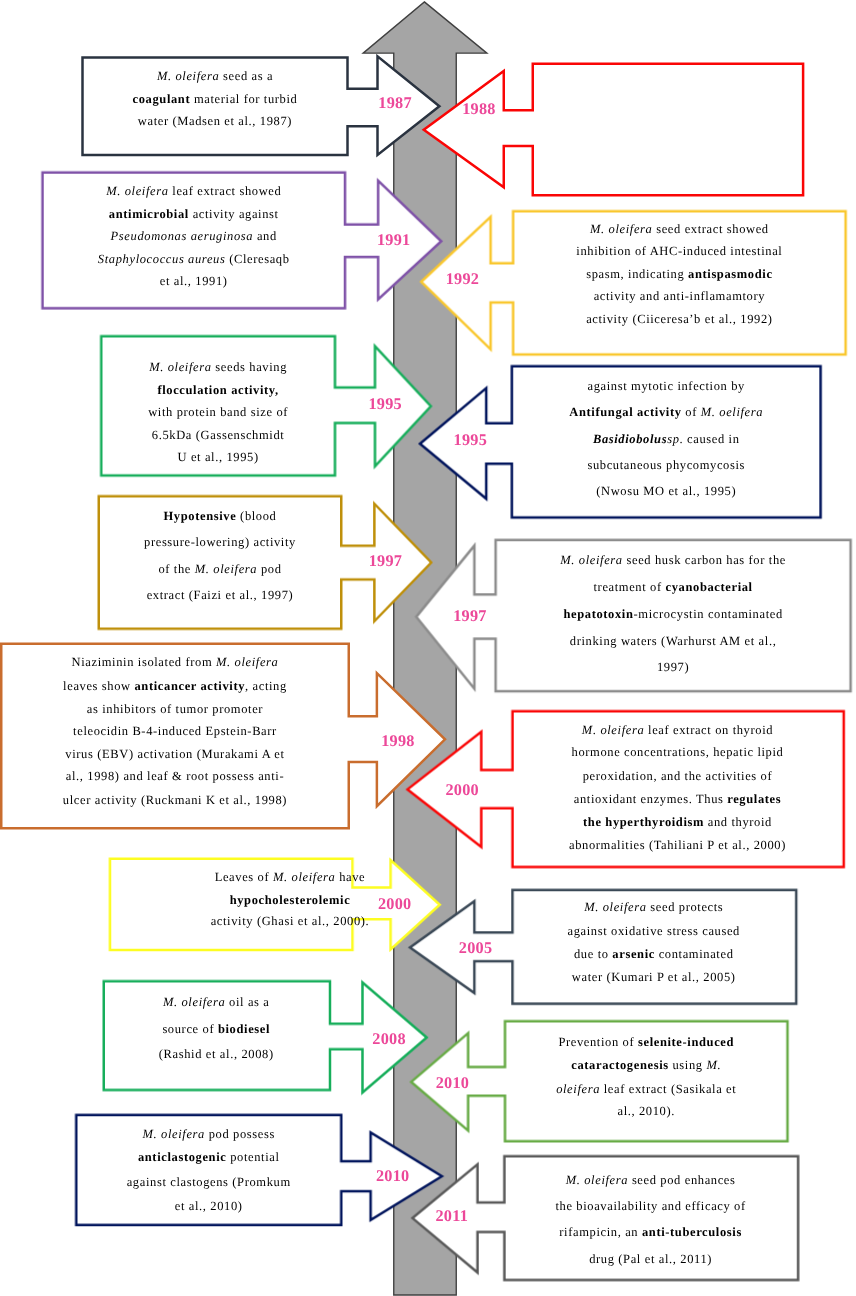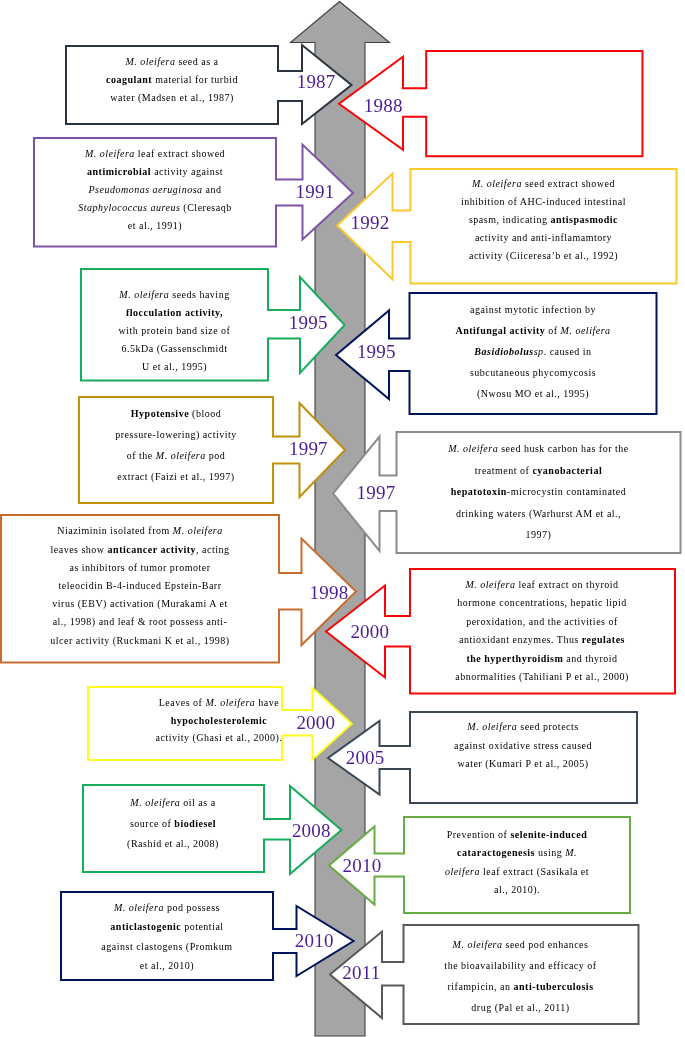--- a/index.html
+++ b/index.html
@@ -6,21 +6,21 @@
   html,body{margin:0;padding:0;background:#fff;}
   body{width:685px;height:1037px;position:relative;overflow:hidden;
        font-family:"Liberation Serif","DejaVu Serif",serif;}
   #stage{position:absolute;left:0;top:0;width:685px;height:1037px;}
   #axis-svg{position:absolute;left:0;top:0;width:685px;height:1037px;}
   .callout{position:absolute;}
   .callout > svg{position:absolute;left:0;top:0;display:block;}
   .ctext{position:absolute;text-align:center;color:#000;
          font-size:10px;line-height:17.9px;letter-spacing:0.5px;
          transform:translateZ(0);}
-  .yr{position:absolute;font-weight:normal;font-size:19px;line-height:15px;color:#4c1d95;
+  .yr{position:absolute;font-weight:bold;font-size:13px;line-height:15px;color:#ec4899;
       text-align:center;white-space:nowrap;letter-spacing:0.2px;
       transform:translateZ(0);}
   .ctext b{font-weight:bold;}
   .ctext i{font-style:italic;}
 </style>
 </head>
 <body>
 
 <div id="stage">
   <svg id="axis-svg" viewBox="0 0 685 1037" xmlns="http://www.w3.org/2000/svg">
@@ -34,21 +34,21 @@
         <div class="ln"><i>M. oleifera</i> seed as a</div>
         <div class="ln"><b>coagulant</b> material for turbid</div>
         <div class="ln">water (Madsen et al., 1987)</div>
       </div>
       <div class="yr" style="left: 223.1px; top: 31.8px; width: 60px; text-align: center;">1987</div>
     </div>
     <div class="callout" style="left: 336px; top: 48.2px; width: 309.5px; height: 111.2px;">
       <svg width="309.5" height="111.2" viewBox="336 48.2 309.5 111.2">
         <polygon points="642.5,51.2 426.2,51.2 426.2,88.5 403,88.5 403,57 339,104 403,150 403,117 426.2,117 426.2,156.4 642.5,156.4" fill="#ffffff" stroke="#fa0505" stroke-width="2" stroke-linejoin="miter"></polygon>
       </svg>
-      <div class="yr" style="left: 17.2px; top: 50px; width: 60px; text-align: center;">1988</div>
+      <div class="yr" style="left: 17.2px; top: 31px; width: 60px; text-align: center;">1988</div>
     </div>
     <div class="callout" style="left: 31px; top: 134.5px; width: 325px; height: 114.5px;">
       <svg width="325" height="114.5" viewBox="31 134.5 325 114.5">
         <polygon points="34,137.5 276,137.5 276,179 302.5,179 302.5,144 353,192.5 302.5,239 302.5,205 276,205 276,246 34,246" fill="#ffffff" stroke="#7f52a8" stroke-width="2" stroke-linejoin="miter"></polygon>
       </svg>
       <div class="ctext" style="line-height: 17.9px; left: 3px; top: 10.3975px; width: 242px;">
         <div class="ln"><i>M. oleifera</i> leaf extract showed</div>
         <div class="ln"><b>antimicrobial</b> activity against</div>
         <div class="ln"><i>Pseudomonas aeruginosa</i> and</div>
         <div class="ln"><i>Staphylococcus aureus</i> (Cleresaqb</div>
@@ -126,57 +126,58 @@
       </svg>
       <div class="ctext" style="line-height: 18.2px; left: 3px; top: 10.3475px; width: 278px;">
         <div class="ln">Niaziminin isolated from <i>M. oleifera</i></div>
         <div class="ln">leaves show <b>anticancer activity</b>, acting</div>
         <div class="ln">as inhibitors of tumor promoter</div>
         <div class="ln">teleocidin B-4-induced Epstein-Barr</div>
         <div class="ln">virus (EBV) activation (Murakami A et</div>
         <div class="ln">al., 1998) and leaf &amp; root possess anti-</div>
         <div class="ln">ulcer activity (Ruckmani K et al., 1998)</div>
       </div>
-      <div class="yr" style="left: 290.4px; top: 73.4px; width: 60px; text-align: right;">1998</div>
+      <div class="yr" style="left: 290.4px; top: 73.4px; width: 60px; text-align: center;">1998</div>
     </div>
     <div class="callout" style="left: 322.5px; top: 565.5px; width: 355px; height: 130.5px;">
       <svg width="355" height="130.5" viewBox="322.5 565.5 355 130.5">
         <polygon points="674.5,568.5 409.5,568.5 409.5,615.5 384.5,615.5 384.5,585 325.5,631 384.5,677 384.5,646 409.5,646 409.5,693 674.5,693" fill="#ffffff" stroke="#fa0505" stroke-width="2" stroke-linejoin="miter"></polygon>
       </svg>
       <div class="ctext" style="line-height: 18.5px; left: 87px; top: 10.0975px; width: 265px;">
         <div class="ln"><i>M. oleifera</i> leaf extract on thyroid</div>
         <div class="ln">hormone concentrations, hepatic lipid</div>
         <div class="ln">peroxidation, and the activities of</div>
         <div class="ln">antioxidant enzymes. Thus <b>regulates</b></div>
         <div class="ln"><b>the hyperthyroidism</b> and thyroid</div>
         <div class="ln">abnormalities (Tahiliani P et al., 2000)</div>
       </div>
       <div class="yr" style="left: 17.3px; top: 58.9px; width: 60px; text-align: center;">2000</div>
     </div>
     <div class="callout" style="left: 85px; top: 684px; width: 269.8px; height: 79px;">
       <svg width="269.8" height="79" viewBox="85 684 269.8 79">
         <polygon points="88,687 282,687 282,710 312.5,710 312.5,688 351.8,723.8 312.5,759.5 312.5,735.5 282,735.5 282,760 88,760" fill="#ffffff" stroke="#fdfd22" stroke-width="2" stroke-linejoin="miter"></polygon>
       </svg>
-      <div class="ctext" style="line-height: 17.4px; left: 1px; top: 10.2475px; width: 194px; padding-left: 36px;">
+      <div class="ctext" style="line-height: 17.4px; left: 14px; top: 10.2475px; width: 194px; padding-left: 36px;">
         <div class="ln">Leaves of <i>M. oleifera</i> have</div>
         <div class="ln"><b>hypocholesterolemic</b></div>
         <div class="ln">activity (Ghasi et al., 2000).</div>
       </div>
       <div class="yr" style="left: 200.8px; top: 31px; width: 60px; text-align: center;">2000</div>
     </div>
     <div class="callout" style="left: 324.5px; top: 708.5px; width: 315px; height: 97px;">
       <svg width="315" height="97" viewBox="324.5 708.5 315 97">
         <polygon points="636.5,711.5 409.5,711.5 409.5,745.5 379,745.5 379,720.5 327.5,757.5 379,794 379,768.5 409.5,768.5 409.5,802.5 636.5,802.5" fill="#ffffff" stroke="#3a4856" stroke-width="2" stroke-linejoin="miter"></polygon>
       </svg>
       <div class="ctext" style="line-height: 18.7px; left: 85px; top: 9.2975px; width: 227px;">
         <div class="ln"><i>M. oleifera</i> seed protects</div>
         <div class="ln">against oxidative stress caused</div>
+        <div class="ln">due to <b>arsenic</b> contaminated</div>
         <div class="ln">water (Kumari P et al., 2005)</div>
       </div>
-      <div class="yr" style="left: 0; top: 41px; width: 60px; text-align: right;">2005</div>
+      <div class="yr" style="left: 26px; top: 41px; width: 60px; text-align: center;">2005</div>
     </div>
     <div class="callout" style="left: 79.5px; top: 782px; width: 264.4px; height: 95px;">
       <svg width="264.4" height="95" viewBox="79.5 782 264.4 95">
         <polygon points="82.5,785 263.5,785 263.5,819 289.5,819 289.5,786 340.9,830 289.5,874 289.5,839.5 263.5,839.5 263.5,872 82.5,872" fill="#ffffff" stroke="#17ae5b" stroke-width="2" stroke-linejoin="miter"></polygon>
       </svg>
       <div class="ctext" style="line-height: 20.75px; left: 3px; top: 10.9725px; width: 181px;">
         <div class="ln"><i>M. oleifera</i> oil as a</div>
         <div class="ln">source of <b>biodiesel</b></div>
         <div class="ln">(Rashid et al., 2008)</div>
       </div>

